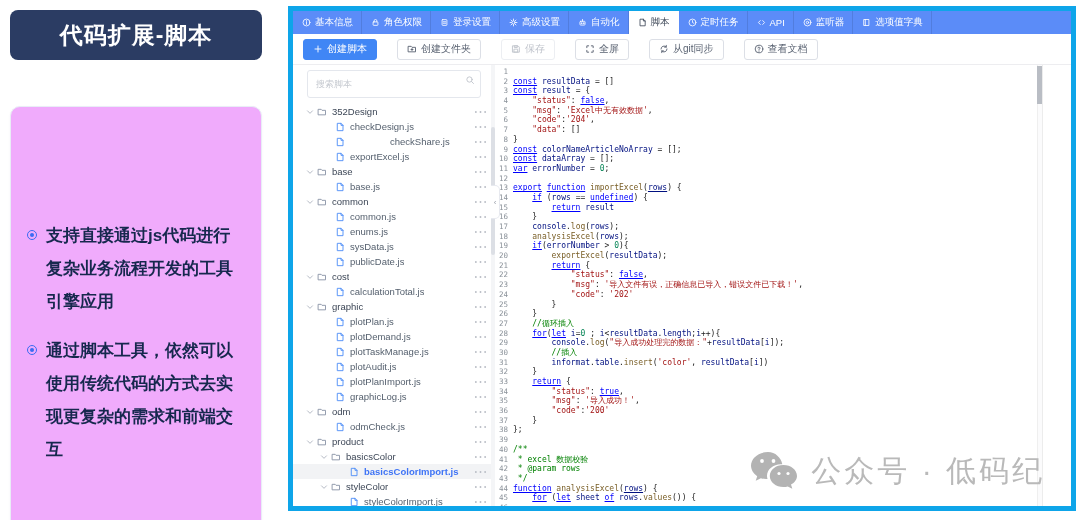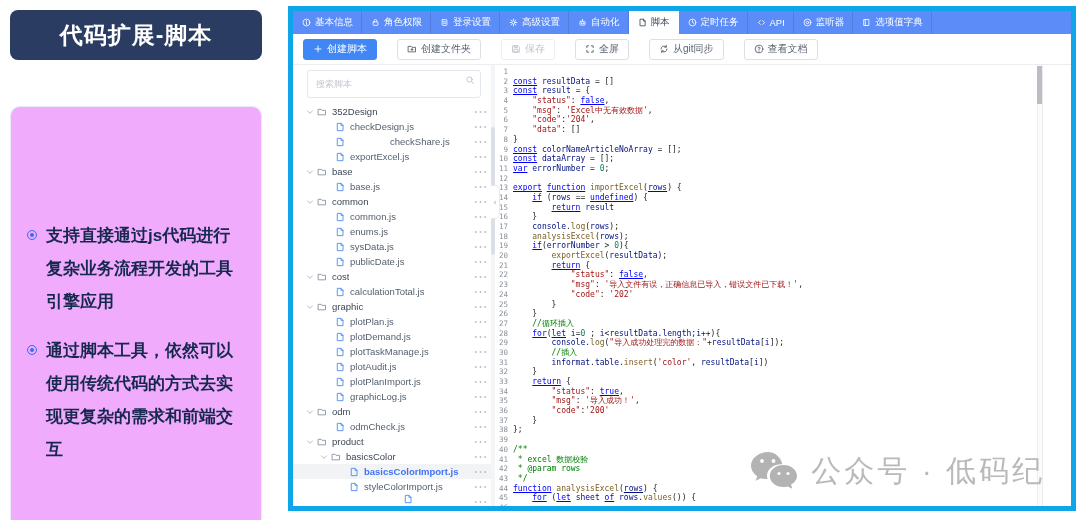--- a/index.html
+++ b/index.html
@@ -696,20 +696,40 @@
             </span>
           </div>
           <div class="tree-row file sel" style="padding-left: 56px;">
             <span class="ic fic file-ic">
               <svg viewBox="0 0 12 12">
                 <path d="M3.2 1.6h4L9.6 4v6.4H3.2z"></path>
                 <path d="M7.2 1.6V4h2.4"></path>
               </svg>
             </span>
             <span class="nm">basicsColorImport.js</span>
+            <span class="ic dots">
+              <svg viewBox="0 0 14 4">
+                <circle class="f" cx="2" cy="2" r="1"></circle>
+                <circle class="f" cx="7" cy="2" r="1"></circle>
+                <circle class="f" cx="12" cy="2" r="1"></circle>
+              </svg>
+            </span>
+          </div>
+          <div class="tree-row folder" style="padding-left: 26px;">
+            <span class="ic chev">
+              <svg viewBox="0 0 12 12">
+                <path d="M3 4.6l3 3 3-3"></path>
+              </svg>
+            </span>
+            <span class="ic fic fold-ic">
+              <svg viewBox="0 0 12 12">
+                <path d="M1.8 2.8h3.2l1 1.2h4.2v5.4H1.8z"></path>
+              </svg>
+            </span>
+            <span class="nm">styleColor</span>
             <span class="ic dots">
               <svg viewBox="0 0 14 4">
                 <circle class="f" cx="2" cy="2" r="1"></circle>
                 <circle class="f" cx="7" cy="2" r="1"></circle>
                 <circle class="f" cx="12" cy="2" r="1"></circle>
               </svg>
             </span>
           </div>
           <div class="tree-row file" style="padding-left: 56px;">
             <span class="ic fic file-ic">

